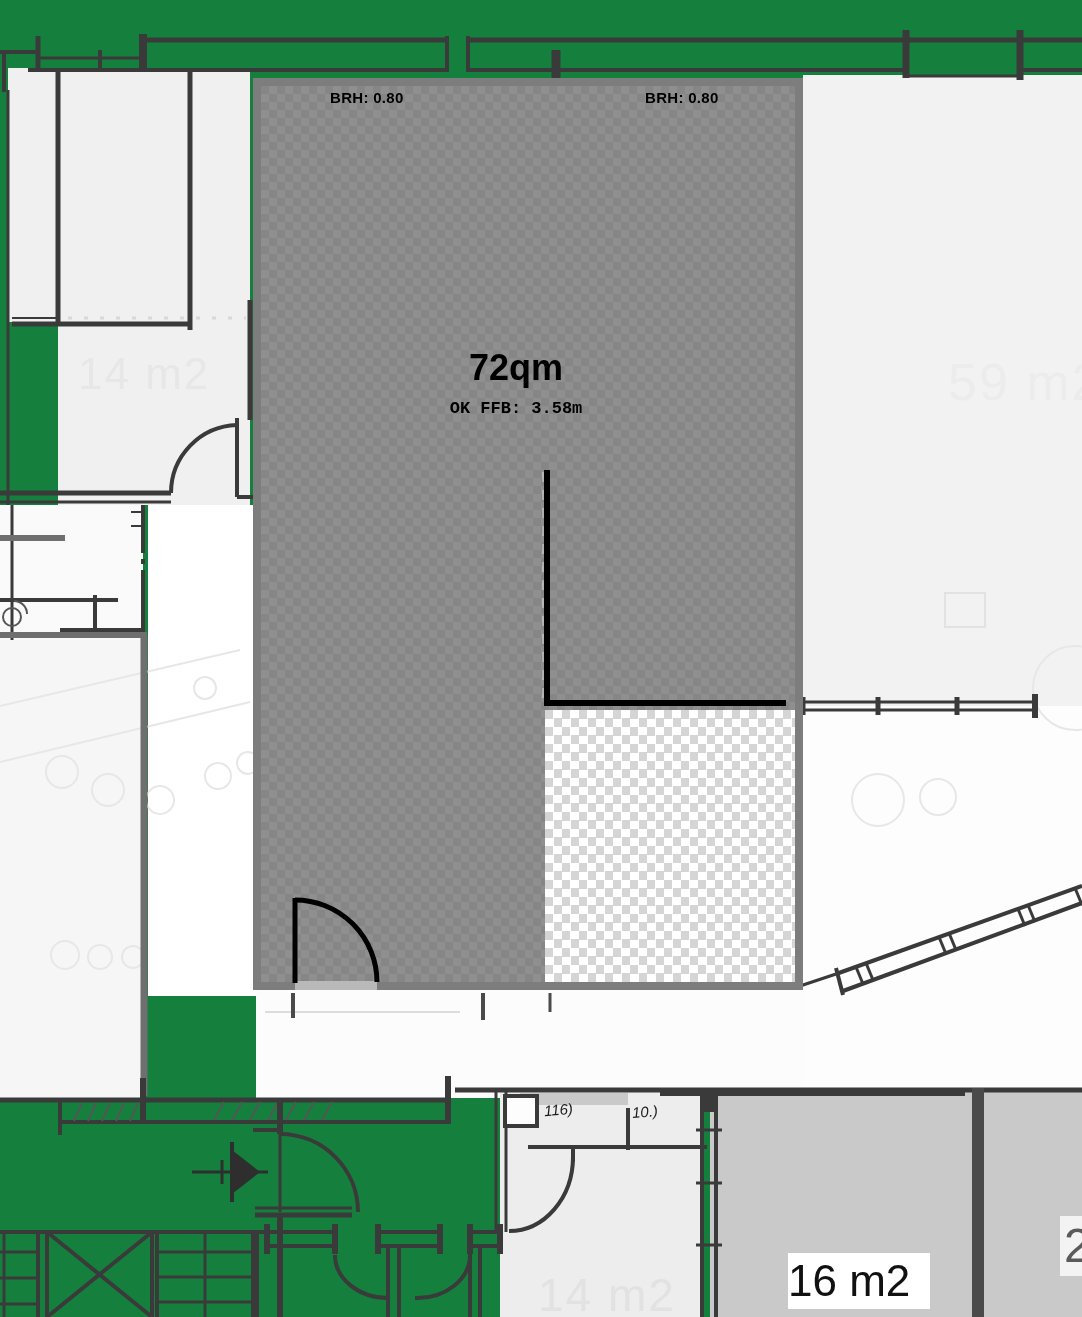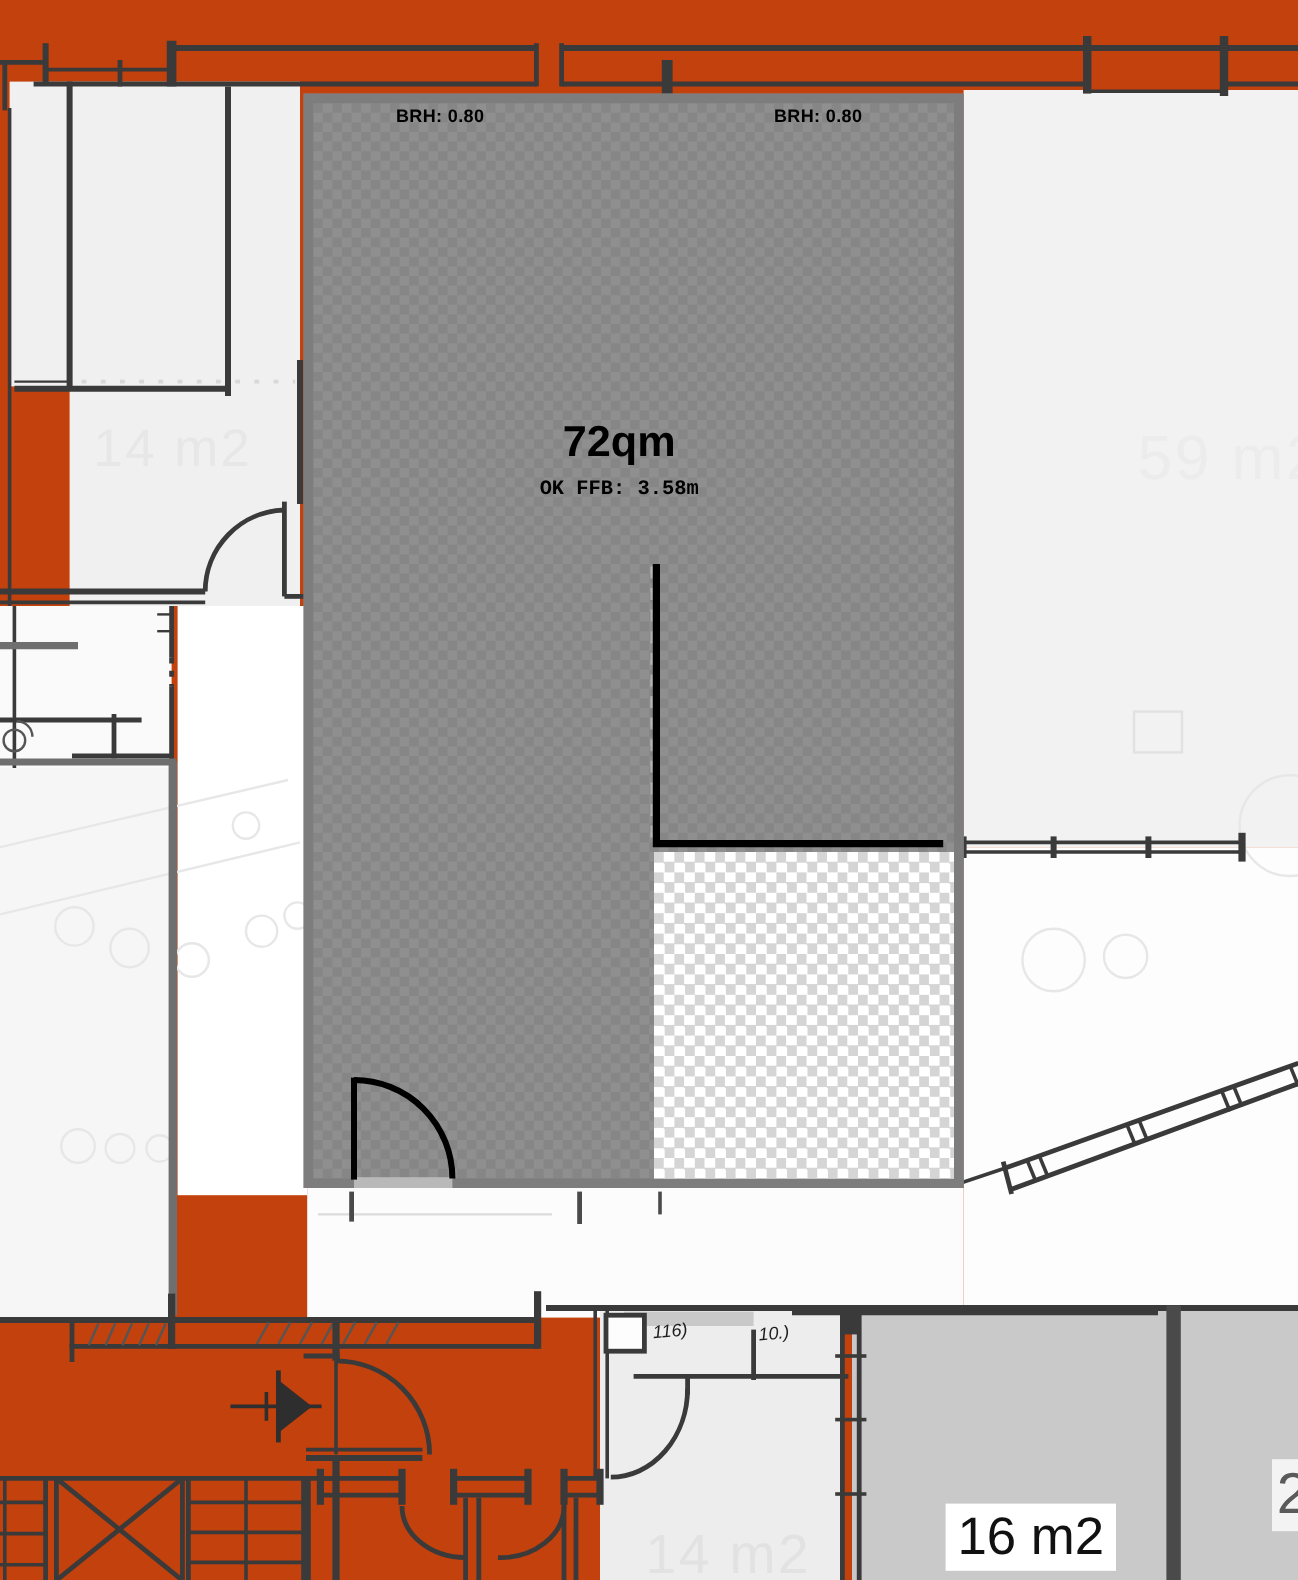--- a/index.html
+++ b/index.html
@@ -1,18 +1,18 @@
 <!DOCTYPE html>
 <html><head>
 <meta charset="utf-8">
 <style>
   html,body{margin:0;padding:0;background:#ffffff;}
   #canvas{
     position:relative;width:1082px;height:1317px;overflow:hidden;
-    background:#c2410c;font-family:"Liberation Sans",sans-serif;
+    background:#15803d;font-family:"Liberation Sans",sans-serif;
   }
   #canvas svg{position:absolute;left:0;top:0;}
   .layer{z-index:1;}
   
   #overlay{
     position:absolute;left:253px;top:78px;width:550px;height:912px;
     box-sizing:border-box;border:8px solid #7d7d7d;z-index:2;
     background-color:#8a8a8a;
     background-image:conic-gradient(#8f8f8f 0 25%, #868686 0 50%, #8f8f8f 0 75%, #868686 0);
     background-size:16px 16px;
@@ -31,21 +31,21 @@
   
   .lbl{position:absolute;white-space:nowrap;z-index:4;line-height:1;}
   .bold{font-weight:bold;color:#000;}
   .brh{font-size:15px;letter-spacing:.3px;}
   .area{font-size:36px;transform:translateX(-50%);}
   .ffb{font-size:17px;transform:translateX(-50%);font-family:Liberation Mono, monospace;}
   .faint{color:#e7e7e7;}
   .f14a{left:78px;top:352px;font-size:44px;letter-spacing:2px;}
   .f59{left:948px;top:356px;font-size:52px;color:#ececec;letter-spacing:2px;}
   .f14b{left:538px;top:1272px;font-size:46px;color:#e2e2e2;letter-spacing:2px;}
-  .whitebox{background:#ffffff;color:#111;text-align:center;}
+  .whitebox{background:#ffffff;color:#111;}
   .r16{left:788px;top:1253px;width:142px;height:56px;font-size:44px;line-height:56px;}
   .r2{left:1060px;top:1216px;width:60px;height:60px;font-size:48px;line-height:60px;
       background:#f3f3f3;color:#5a5a5a;text-align:left;padding-left:4px;}
   .hand{font-size:15px;color:#1e1e1e;font-style:italic;transform:rotate(-5deg);}
 </style>
 </head>
 <body>
 
 <div id="canvas">
 

